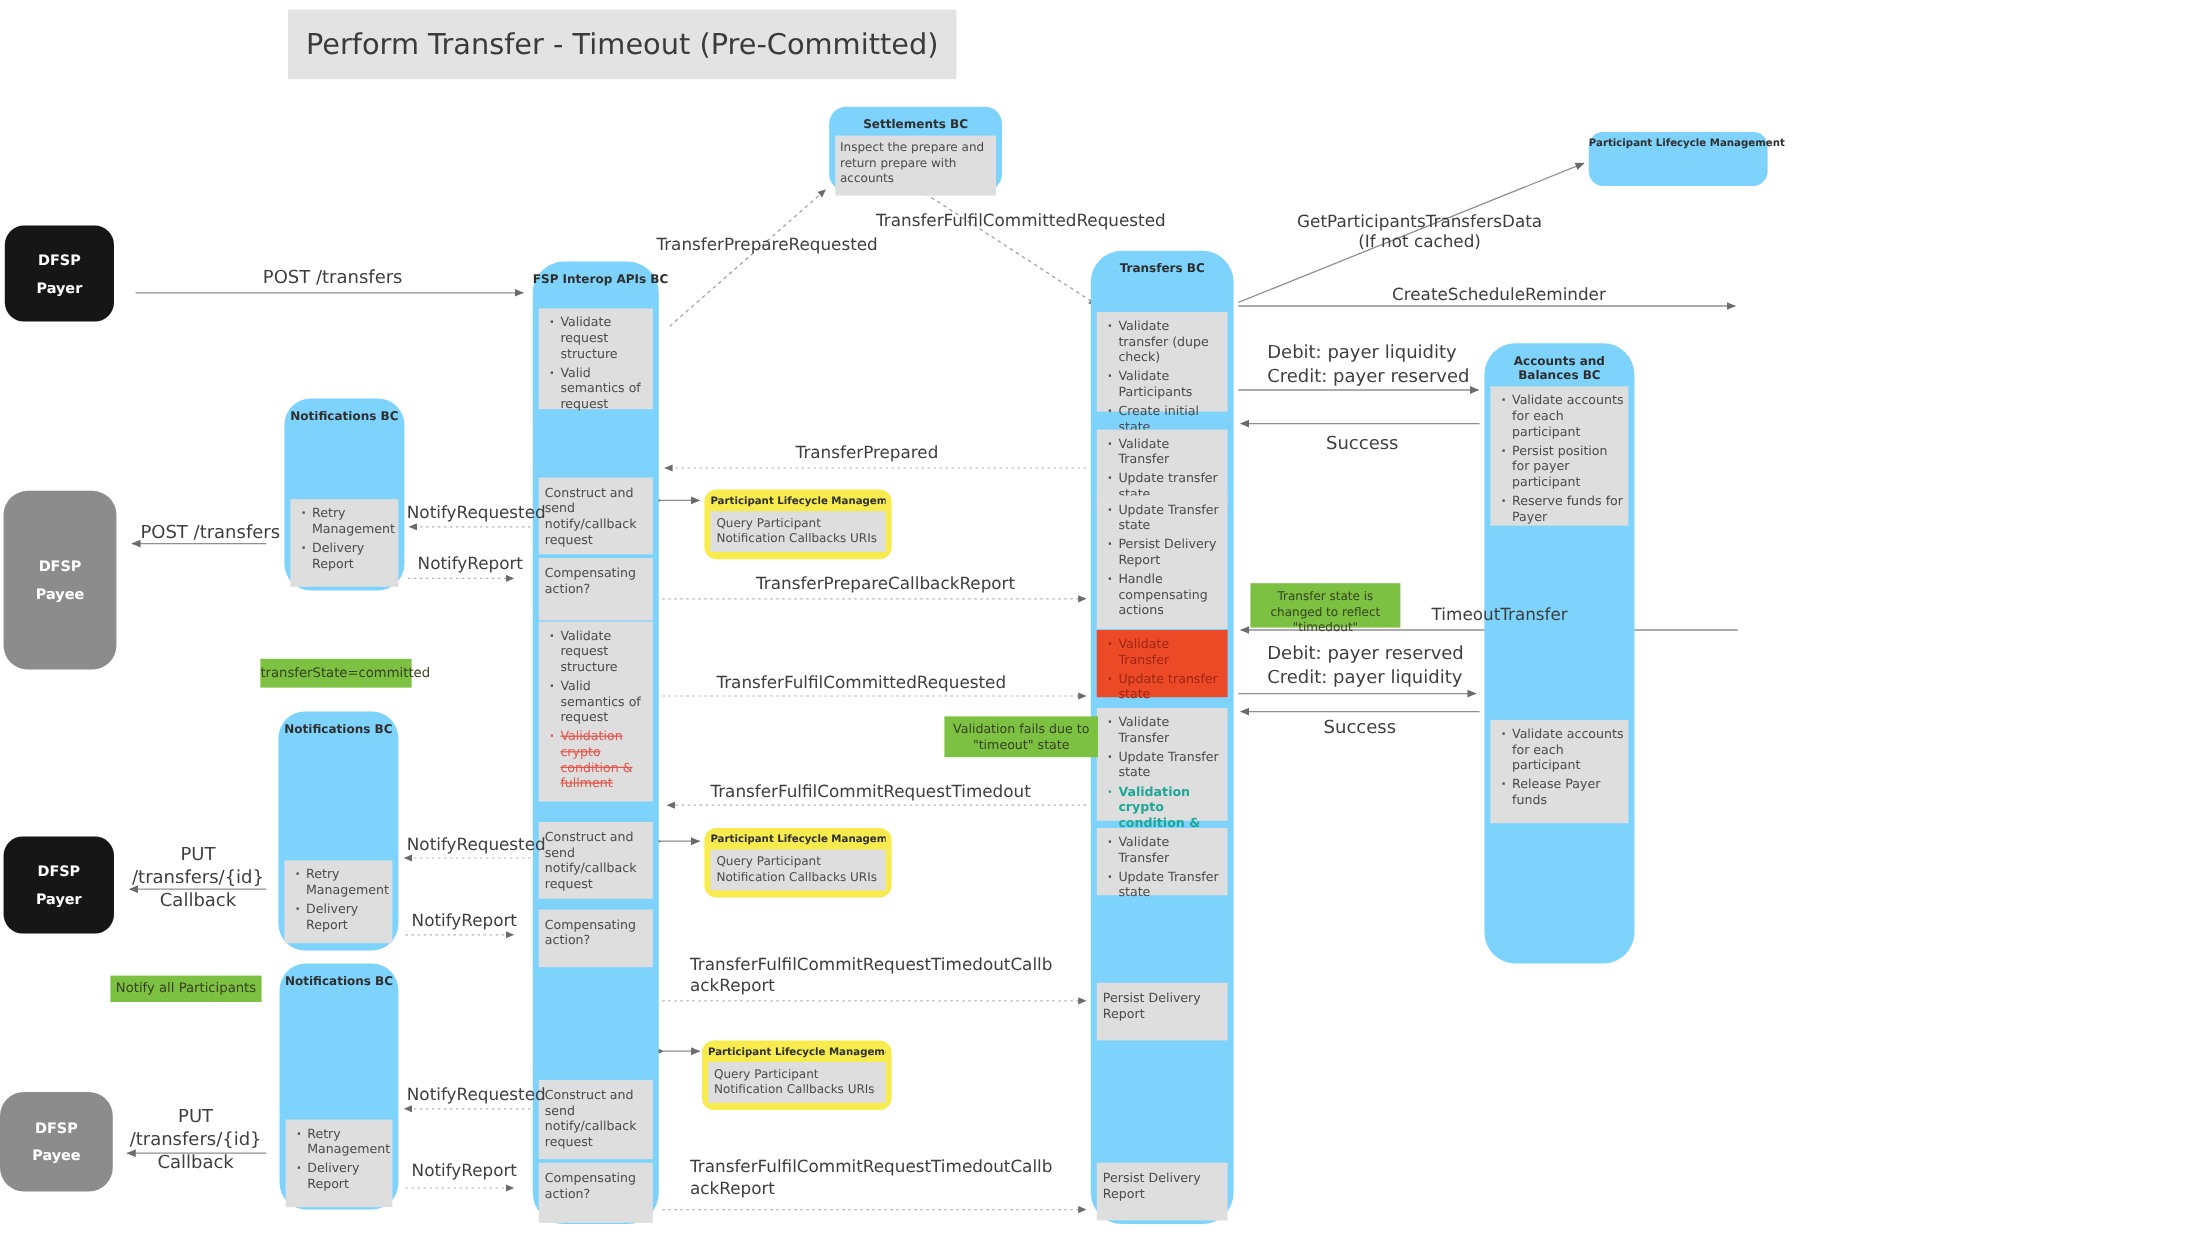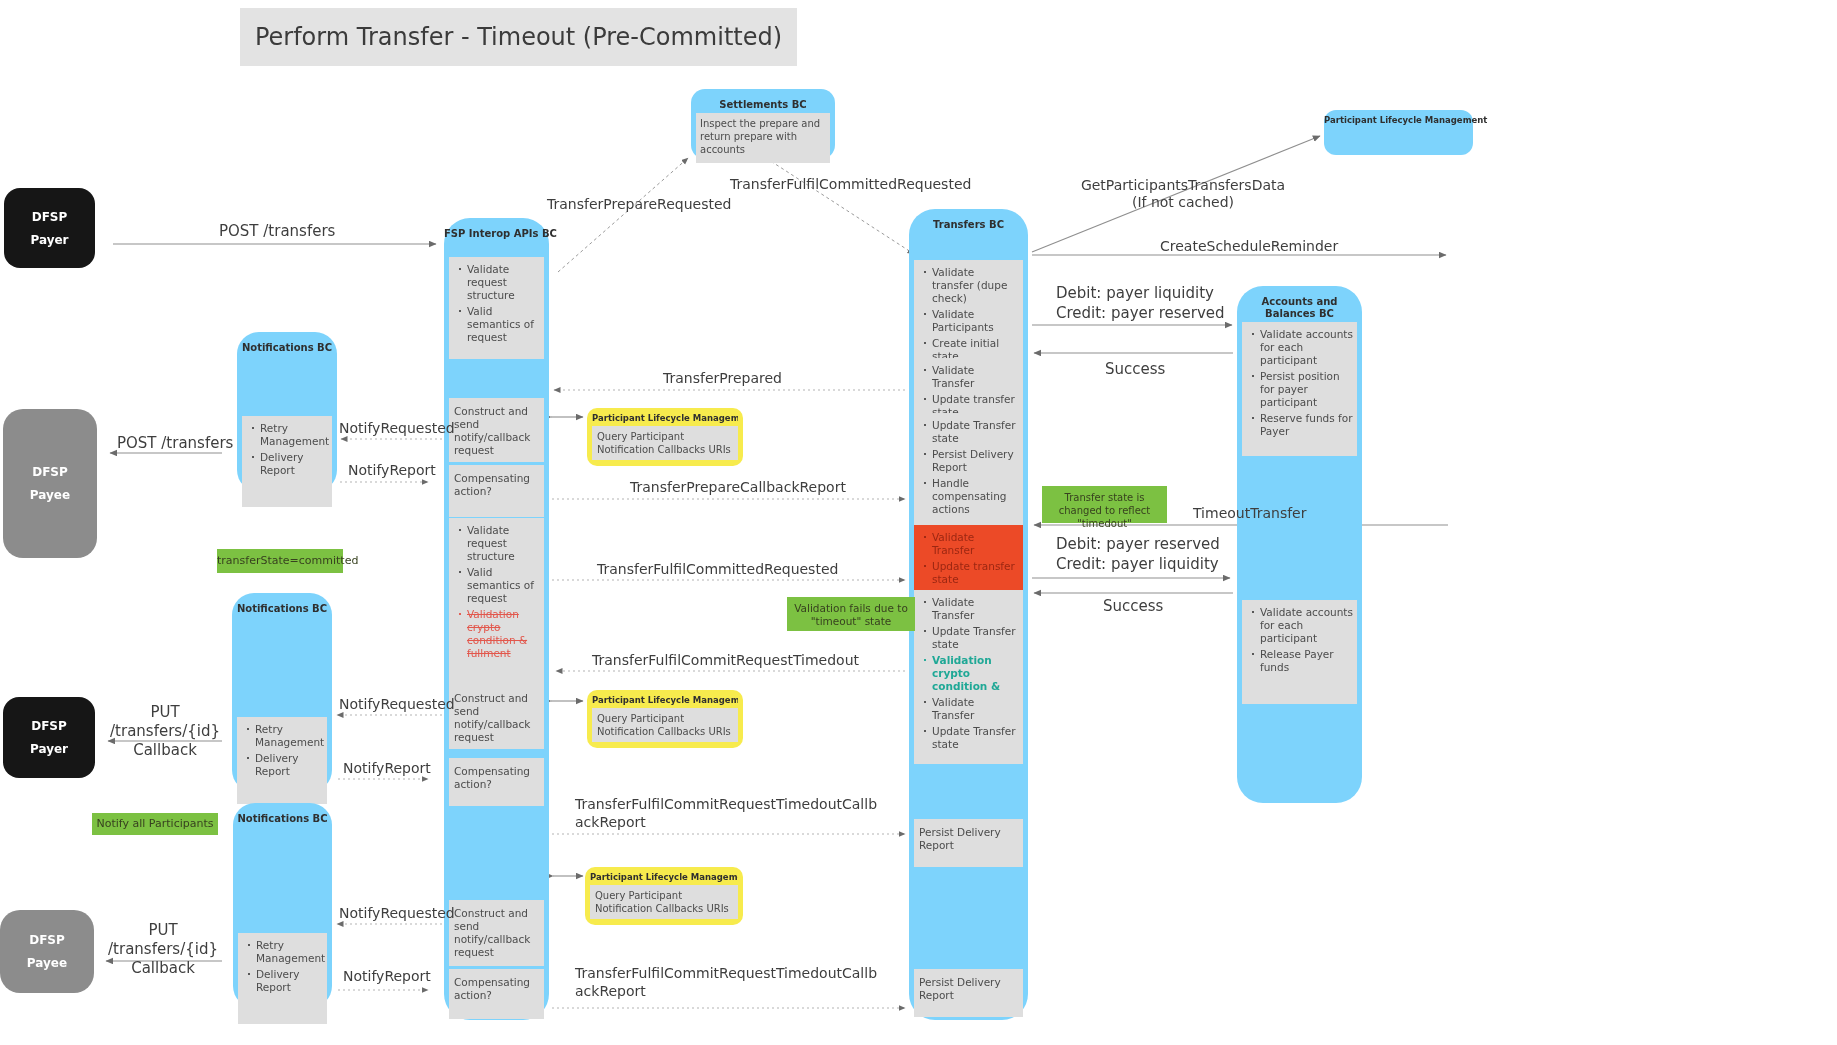--- a/index.html
+++ b/index.html
@@ -4,21 +4,21 @@
 <style>
   html,body{margin:0;padding:0;background:#fff;}
   .canvas{position:relative;width:1835px;height:1045px;background:#ffffff;
     font-family:"DejaVu Sans","Liberation Sans",sans-serif;overflow:hidden;color:#3e3e3e;}
   .abs{position:absolute;}
   .title{background:#E3E3E3;color:#3b3b3b;font-size:24px;display:flex;align-items:center;justify-content:center;}
   .col{position:absolute;background:#7dd3fc;border-radius:26px;}
   .colh{font-weight:bold;font-size:10px;color:#2f2f2f;text-align:center;padding-top:10px;white-space:nowrap;}
   .colh.wrap{white-space:normal;line-height:12px;padding-left:4px;padding-right:4px;}
   .subh{font-size:9.5px;color:#3a3a3a;text-align:center;margin-top:20px;white-space:nowrap;}
-  .gbox{position:absolute;left:5px;right:5px;background:#DEDEDE;color:#4c4c4c;font-size:10.5px;line-height:13px;padding:6px 4px 18px 6px;}
+  .gbox{position:absolute;left:5px;right:5px;background:#DEDEDE;color:#4c4c4c;font-size:10.5px;line-height:13px;padding:6px 4px 0 6px;}
   .tbox{position:absolute;left:5px;right:5px;background:#DEDEDE;color:#4c4c4c;font-size:10.5px;line-height:13px;padding:7px 5px;}
   .blist{margin:0;padding:0 0 0 12px;list-style:none;}
   .blist li{position:relative;margin-bottom:3px;}
   .blist li::before{content:"\00B7";position:absolute;left:-9px;font-weight:bold;}
   .red{background:#EC4A27 !important;color:#9C2712 !important;}
   .teal{color:#1FA896;font-weight:bold;}
   .struck{color:#E2574C;text-decoration:line-through;}
   .msg{position:absolute;font-size:14px;color:#3e3e3e;white-space:nowrap;}
   .msg.big{font-size:15px;}
   .msg.wrapbreak{white-space:normal;word-break:break-all;line-height:18px;}

